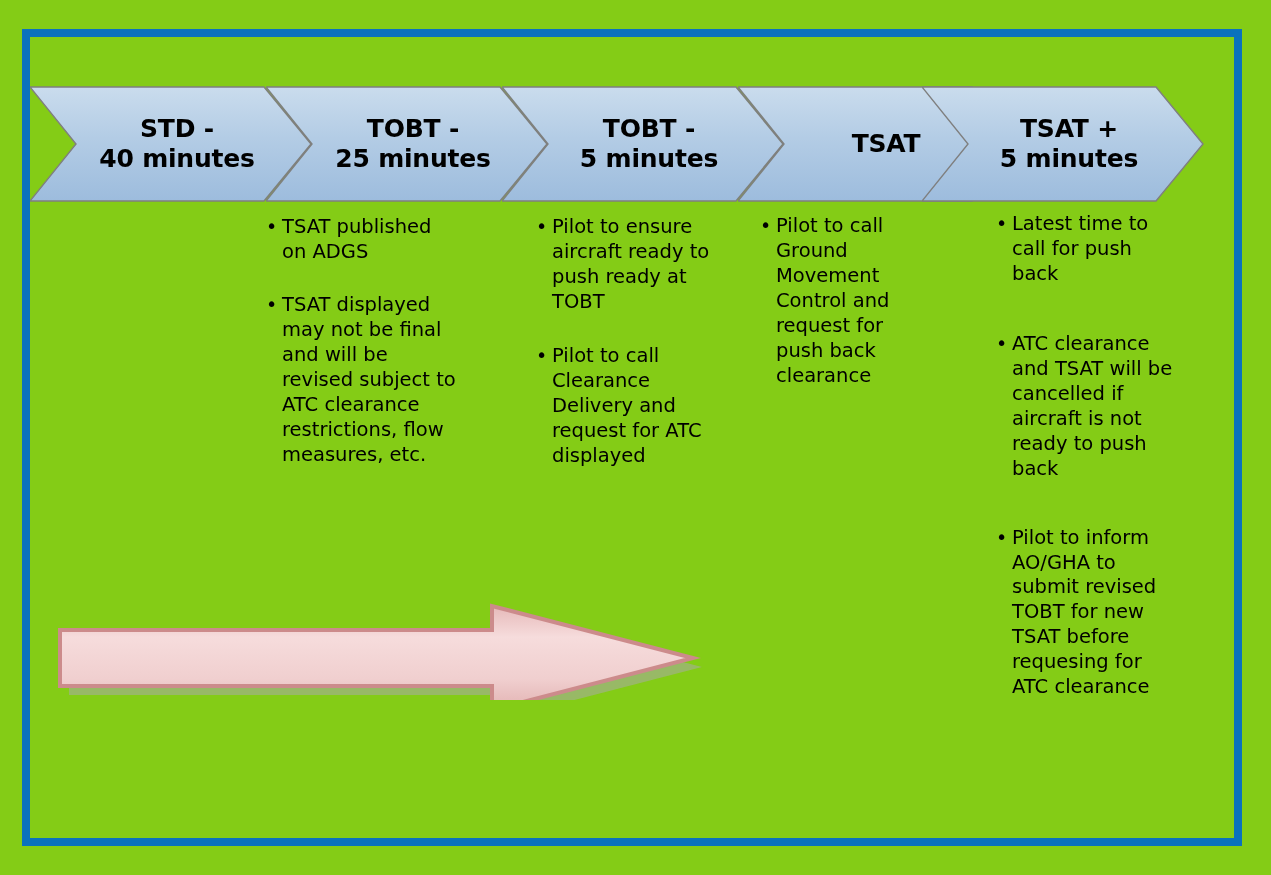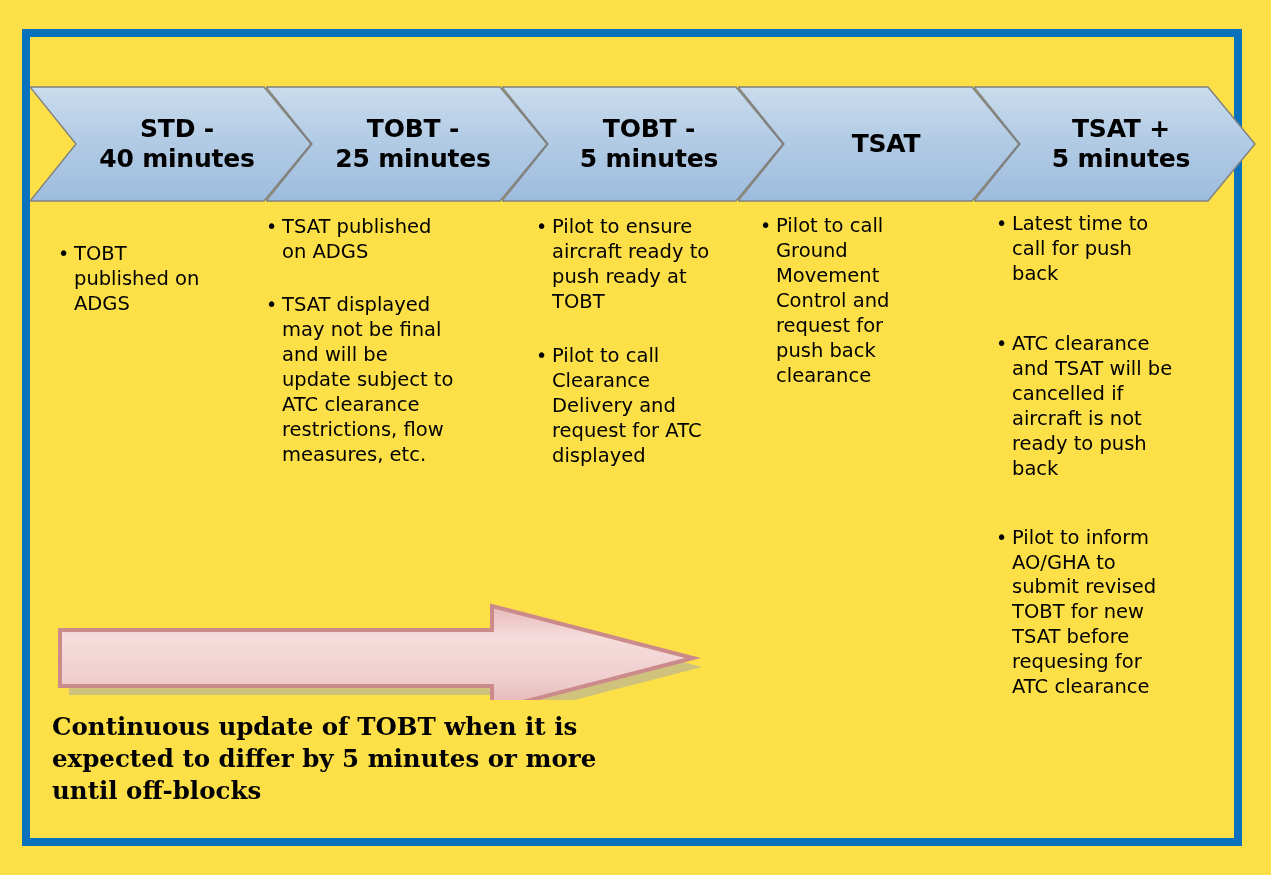--- a/index.html
+++ b/index.html
@@ -8,21 +8,21 @@
     padding: 0;
     background: #ffffff;
   }
   body {
     font-family: "DejaVu Sans", sans-serif;
   }
   #canvas {
     position: relative;
     width: 1271px;
     height: 875px;
-    background: #fde047;
+    background: #84cc16;
     overflow: hidden;
   }
   
   #frame {
     position: absolute;
     left: 22px;
     top: 29px;
     width: 1220px;
     height: 817px;
     border: 8px solid #0a72bd;
@@ -178,49 +178,46 @@
             <stop offset="0%" stop-color="#cadced"></stop>
             <stop offset="45%" stop-color="#b3cce5"></stop>
             <stop offset="100%" stop-color="#9dbcdd"></stop>
           </linearGradient>
         </defs>
         <polygon points="0,1 234,1 281,58 234,115 0,115 46,58" fill="url(#cg4)" stroke="#7f7f7f" stroke-width="1.4"></polygon>
       </svg>
       <div class="chev-label narrow">TSAT</div>
     </div>
 
-    <div class="chevron" style="left:974px; width:282px;">
+    <div class="chevron" style="left:922px; width:282px;">
       <svg viewBox="0 0 282 116" preserveAspectRatio="none">
         <defs>
           <linearGradient id="cg5" x1="0" y1="0" x2="0" y2="1">
             <stop offset="0%" stop-color="#cadced"></stop>
             <stop offset="45%" stop-color="#b3cce5"></stop>
             <stop offset="100%" stop-color="#9dbcdd"></stop>
           </linearGradient>
         </defs>
         <polygon points="0,1 234,1 281,58 234,115 0,115 46,58" fill="url(#cg5)" stroke="#7f7f7f" stroke-width="1.4"></polygon>
       </svg>
       <div class="chev-label">TSAT +
 5 minutes</div>
     </div>
 
   </div>
 
   <div class="bullet-col" style="left:58px; top:212px; width:150px;">
-    <div class="bullet-group" style="margin-top:30px;">
-      <span>TOBT published on ADGS</span>
-    </div>
   </div>
 
   <div class="bullet-col" style="left:266px; top:215px; width:190px;">
     <div class="bullet-group">
       <span>TSAT published on ADGS</span>
     </div>
     <div class="bullet-group" style="margin-top:28px;">
-      <span>TSAT displayed may not be final and will be update subject to ATC clearance restrictions, flow measures, etc.</span>
+      <span>TSAT displayed may not be final and will be revised subject to ATC clearance restrictions, flow measures, etc.</span>
     </div>
   </div>
 
   <div class="bullet-col" style="left:536px; top:215px; width:175px;">
     <div class="bullet-group">
       <span>Pilot to ensure aircraft ready to push ready at TOBT</span>
     </div>
     <div class="bullet-group" style="margin-top:29px;">
       <span>Pilot to call Clearance Delivery and request for ATC displayed</span>
     </div>
@@ -252,15 +249,14 @@
           <stop offset="30%" stop-color="#f6dcdc"></stop>
           <stop offset="70%" stop-color="#f0cfcf"></stop>
           <stop offset="100%" stop-color="#e2b2b2"></stop>
         </linearGradient>
       </defs>
       <polygon points="11,37 443,37 443,13 644,65 443,117 443,93 11,93" fill="#a9a9a9" opacity="0.55" transform="translate(6,6)"></polygon>
       <polygon points="8,34 440,34 440,10 641,62 440,114 440,90 8,90" fill="url(#ag)" stroke="#cc8b8b" stroke-width="4" stroke-linejoin="miter"></polygon>
     </svg>
   </div>
 
-  <div id="caption">Continuous update of TOBT when it is expected to differ by 5 minutes or more until off-blocks</div>
 
 </div>
 
 </body></html>

